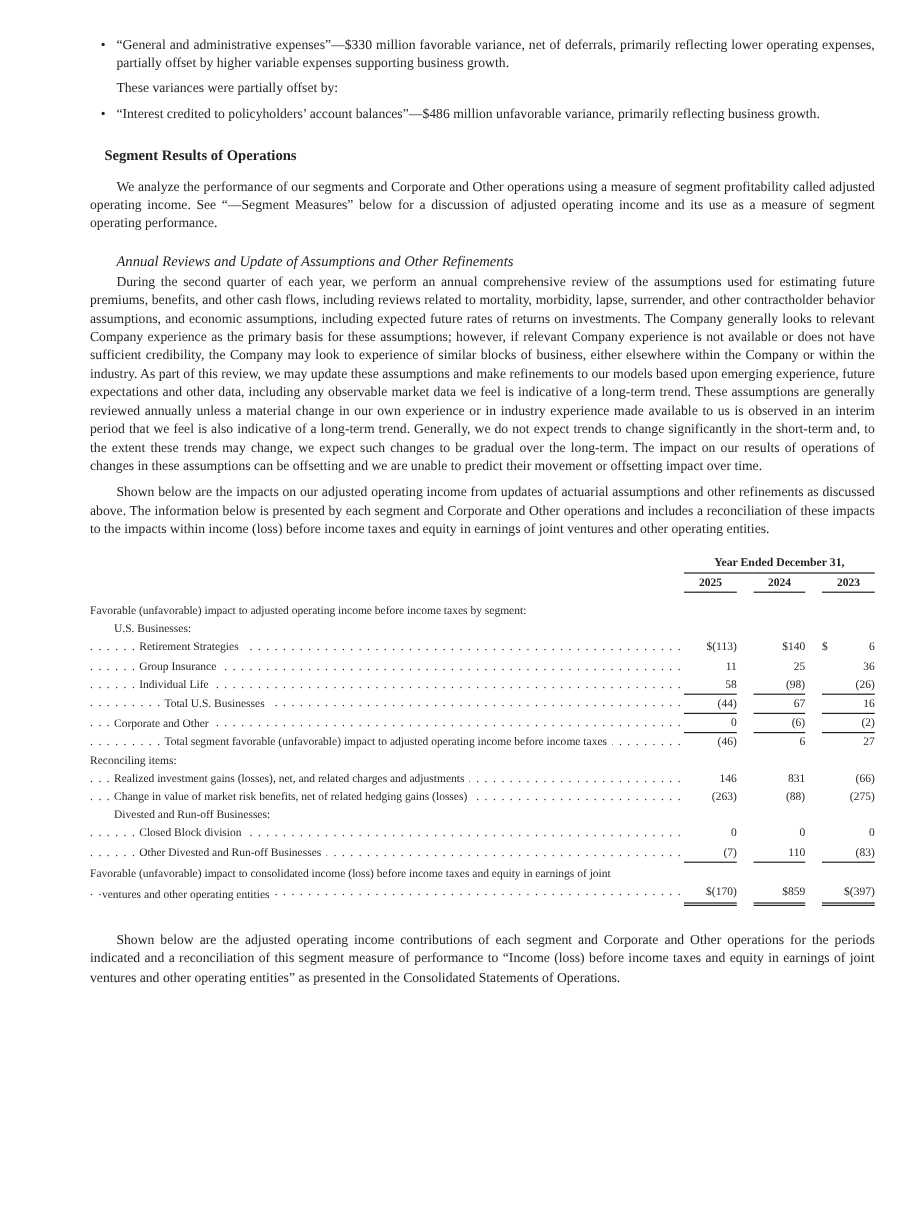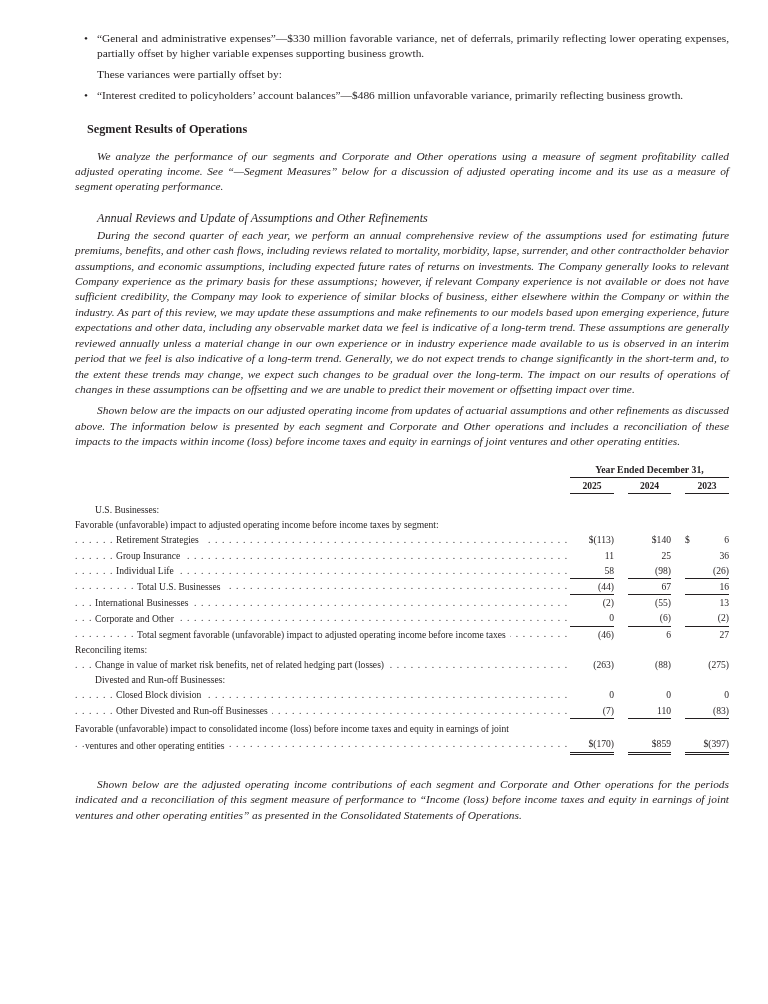--- a/index.html
+++ b/index.html
@@ -2,21 +2,21 @@
 <html><head>
   <meta charset="utf-8">
   <style>
     html, body { margin: 0; padding: 0; background: #ffffff; }
     body { width: 768px; height: 1004px; position: relative; overflow: hidden;
       font-family: "Liberation Serif", "DejaVu Serif", serif; color: #231f20; }
     .page { position: absolute; left: 75px; top: 31px; width: 654px; }
     p { margin: 0; font-size: 11.4px; line-height: 15.4px; text-align: justify; }
     .bullet { position: relative; padding-left: 22px; }
     .bullet .dot { position: absolute; left: 9px; top: 0; }
-    .indent { text-indent: 22px; font-style: italic; }
+    .indent { text-indent: 22px; }
     .plain { padding-left: 22px; }
     .heading { font-weight: bold; font-size: 12.2px; margin: 12px; line-height: 16px; }
     .subheading { font-style: italic; font-size: 12.2px; padding-left: 22px; line-height: 16px; }
 
     table.fin { position: absolute; left: 75px; top: 462px; width: 654px; border-collapse: collapse;
       font-size: 9.6px; line-height: 15.2px; }
     table.fin td { padding: 0; vertical-align: bottom; white-space: nowrap; }
     .lbl { overflow: hidden; position: relative; }
     .lbl .txt { background: #fff; padding-right: 4px; position: relative; z-index: 1; }
     .lbl.dots::after { content: ". . . . . . . . . . . . . . . . . . . . . . . . . . . . . . . . . . . . . . . . . . . . . . . . . . . . . . . . . . . . . . . . . . . . . . . . . . . . . . . . . . . . . . . . . . . . . . . . . . . . . . . . . . . . . . . . . . . . .";
@@ -61,29 +61,29 @@
     <td class="gap"></td>
     <td class="hdr ul c2">2024</td>
     <td class="gap"></td>
     <td class="hdr ul c3">2023</td>
   </tr>
   <tr>
         <td style="height:8px"></td>
       </tr>
 
   <tr>
+    <td class="l1">Favorable (unfavorable) impact to adjusted operating income before income taxes by segment:</td>
+        <td></td>
+        <td></td>
+        <td></td>
+        <td></td>
+        <td></td>
+  </tr>
+  <tr>
     <td class="l2">U.S. Businesses:</td>
-        <td></td>
-        <td></td>
-        <td></td>
-        <td></td>
-        <td></td>
-  </tr>
-  <tr>
-    <td class="l1">Favorable (unfavorable) impact to adjusted operating income before income taxes by segment:</td>
         <td></td>
         <td></td>
         <td></td>
         <td></td>
         <td></td>
   </tr>
   <tr>
     <td class="lbl dots l3"><span class="txt">Retirement Strategies</span></td>
     <td class="num c1">$(113)</td>
         <td class="gap"></td>
@@ -109,28 +109,20 @@
   </tr>
   <tr>
     <td class="lbl dots l4"><span class="txt">Total U.S. Businesses</span></td>
     <td class="num c1 ul">(44)</td>
         <td class="gap"></td>
     <td class="num c2 ul">67</td>
         <td class="gap"></td>
     <td class="num c3 ul">16</td>
   </tr>
   <tr>
-    <td class="lbl dots l2"><span class="txt">International Businesses</span></td>
-    <td class="num c1">(2)</td>
-        <td class="gap"></td>
-    <td class="num c2">(55)</td>
-        <td class="gap"></td>
-    <td class="num c3">13</td>
-  </tr>
-  <tr>
     <td class="lbl dots l2"><span class="txt">Corporate and Other</span></td>
     <td class="num c1 ul">0</td>
         <td class="gap"></td>
     <td class="num c2 ul">(6)</td>
         <td class="gap"></td>
     <td class="num c3 ul">(2)</td>
   </tr>
   <tr>
     <td class="lbl dots l4"><span class="txt">Total segment favorable (unfavorable) impact to adjusted operating income before income taxes</span></td>
     <td class="num c1">(46)</td>
@@ -141,21 +133,29 @@
   </tr>
   <tr>
     <td class="l1">Reconciling items:</td>
         <td></td>
         <td></td>
         <td></td>
         <td></td>
         <td></td>
   </tr>
   <tr>
-    <td class="lbl dots l2"><span class="txt">Change in value of market risk benefits, net of related hedging part (losses)</span></td>
+    <td class="lbl dots l2"><span class="txt">Realized investment gains (losses), net, and related charges and adjustments</span></td>
+    <td class="num c1">146</td>
+        <td class="gap"></td>
+    <td class="num c2">831</td>
+        <td class="gap"></td>
+    <td class="num c3">(66)</td>
+  </tr>
+  <tr>
+    <td class="lbl dots l2"><span class="txt">Change in value of market risk benefits, net of related hedging gains (losses)</span></td>
     <td class="num c1">(263)</td>
         <td class="gap"></td>
     <td class="num c2">(88)</td>
         <td class="gap"></td>
     <td class="num c3">(275)</td>
   </tr>
   <tr>
     <td class="l2">Divested and Run-off Businesses:</td>
         <td></td>
         <td></td>

